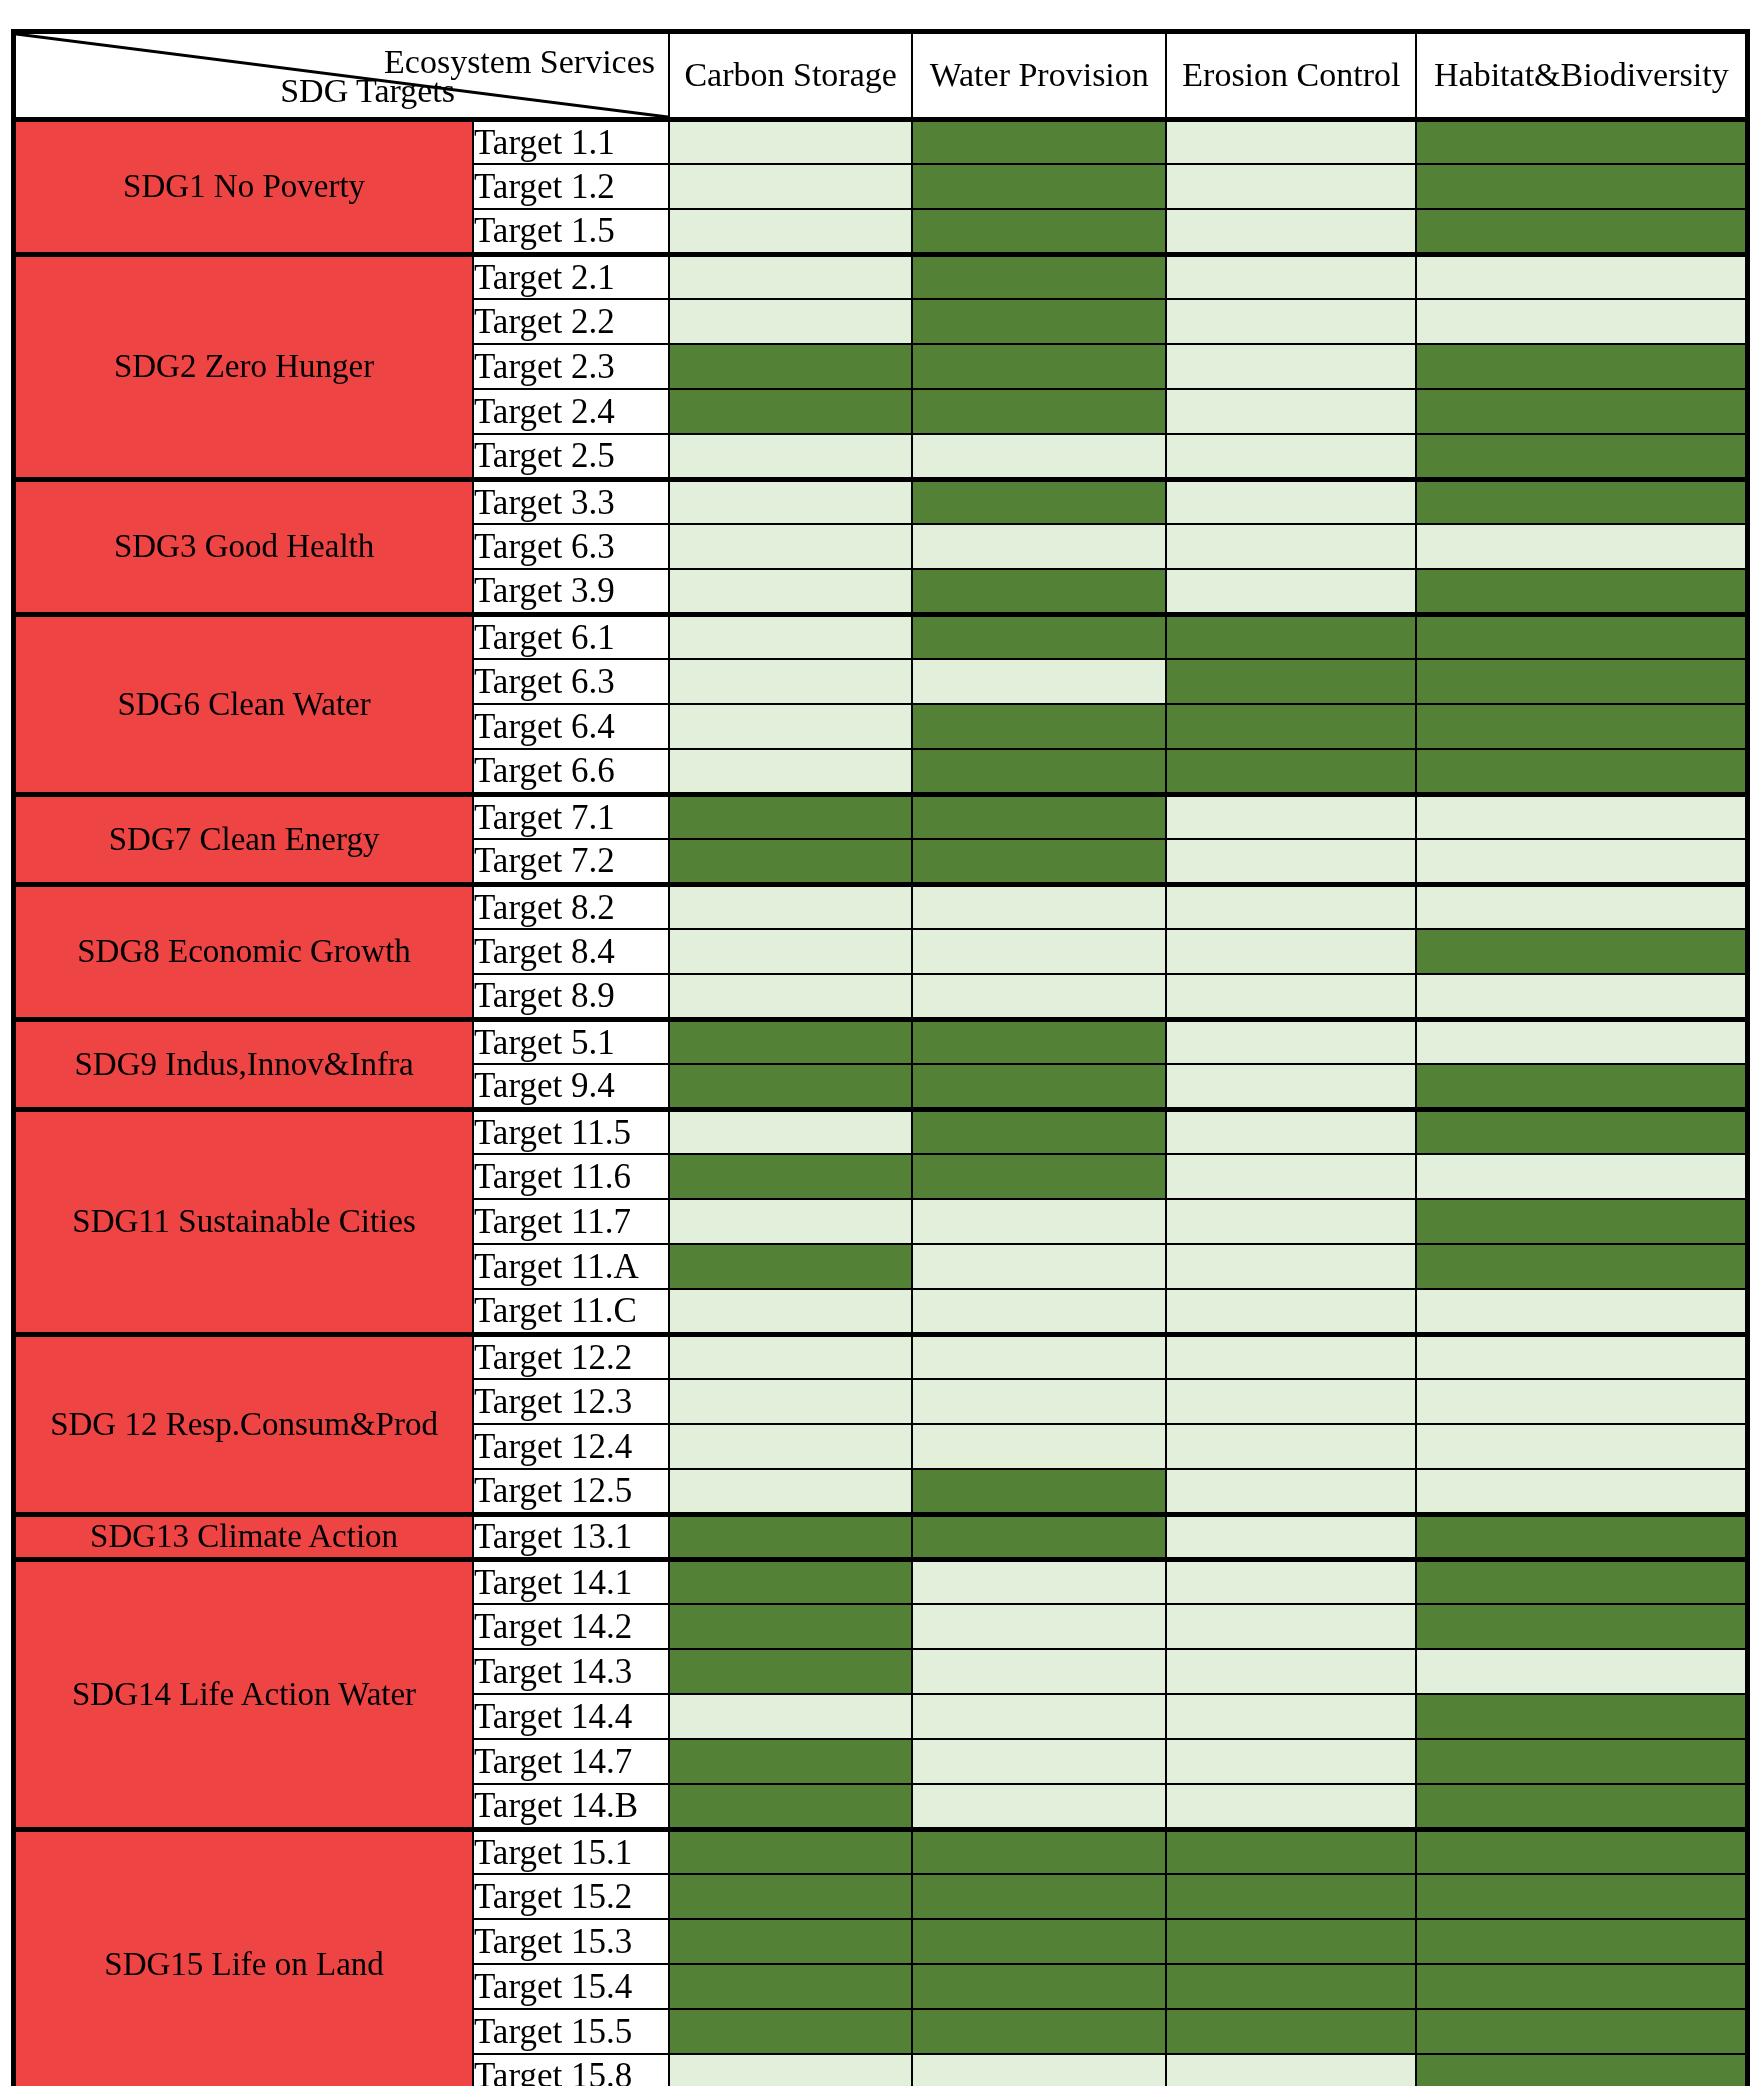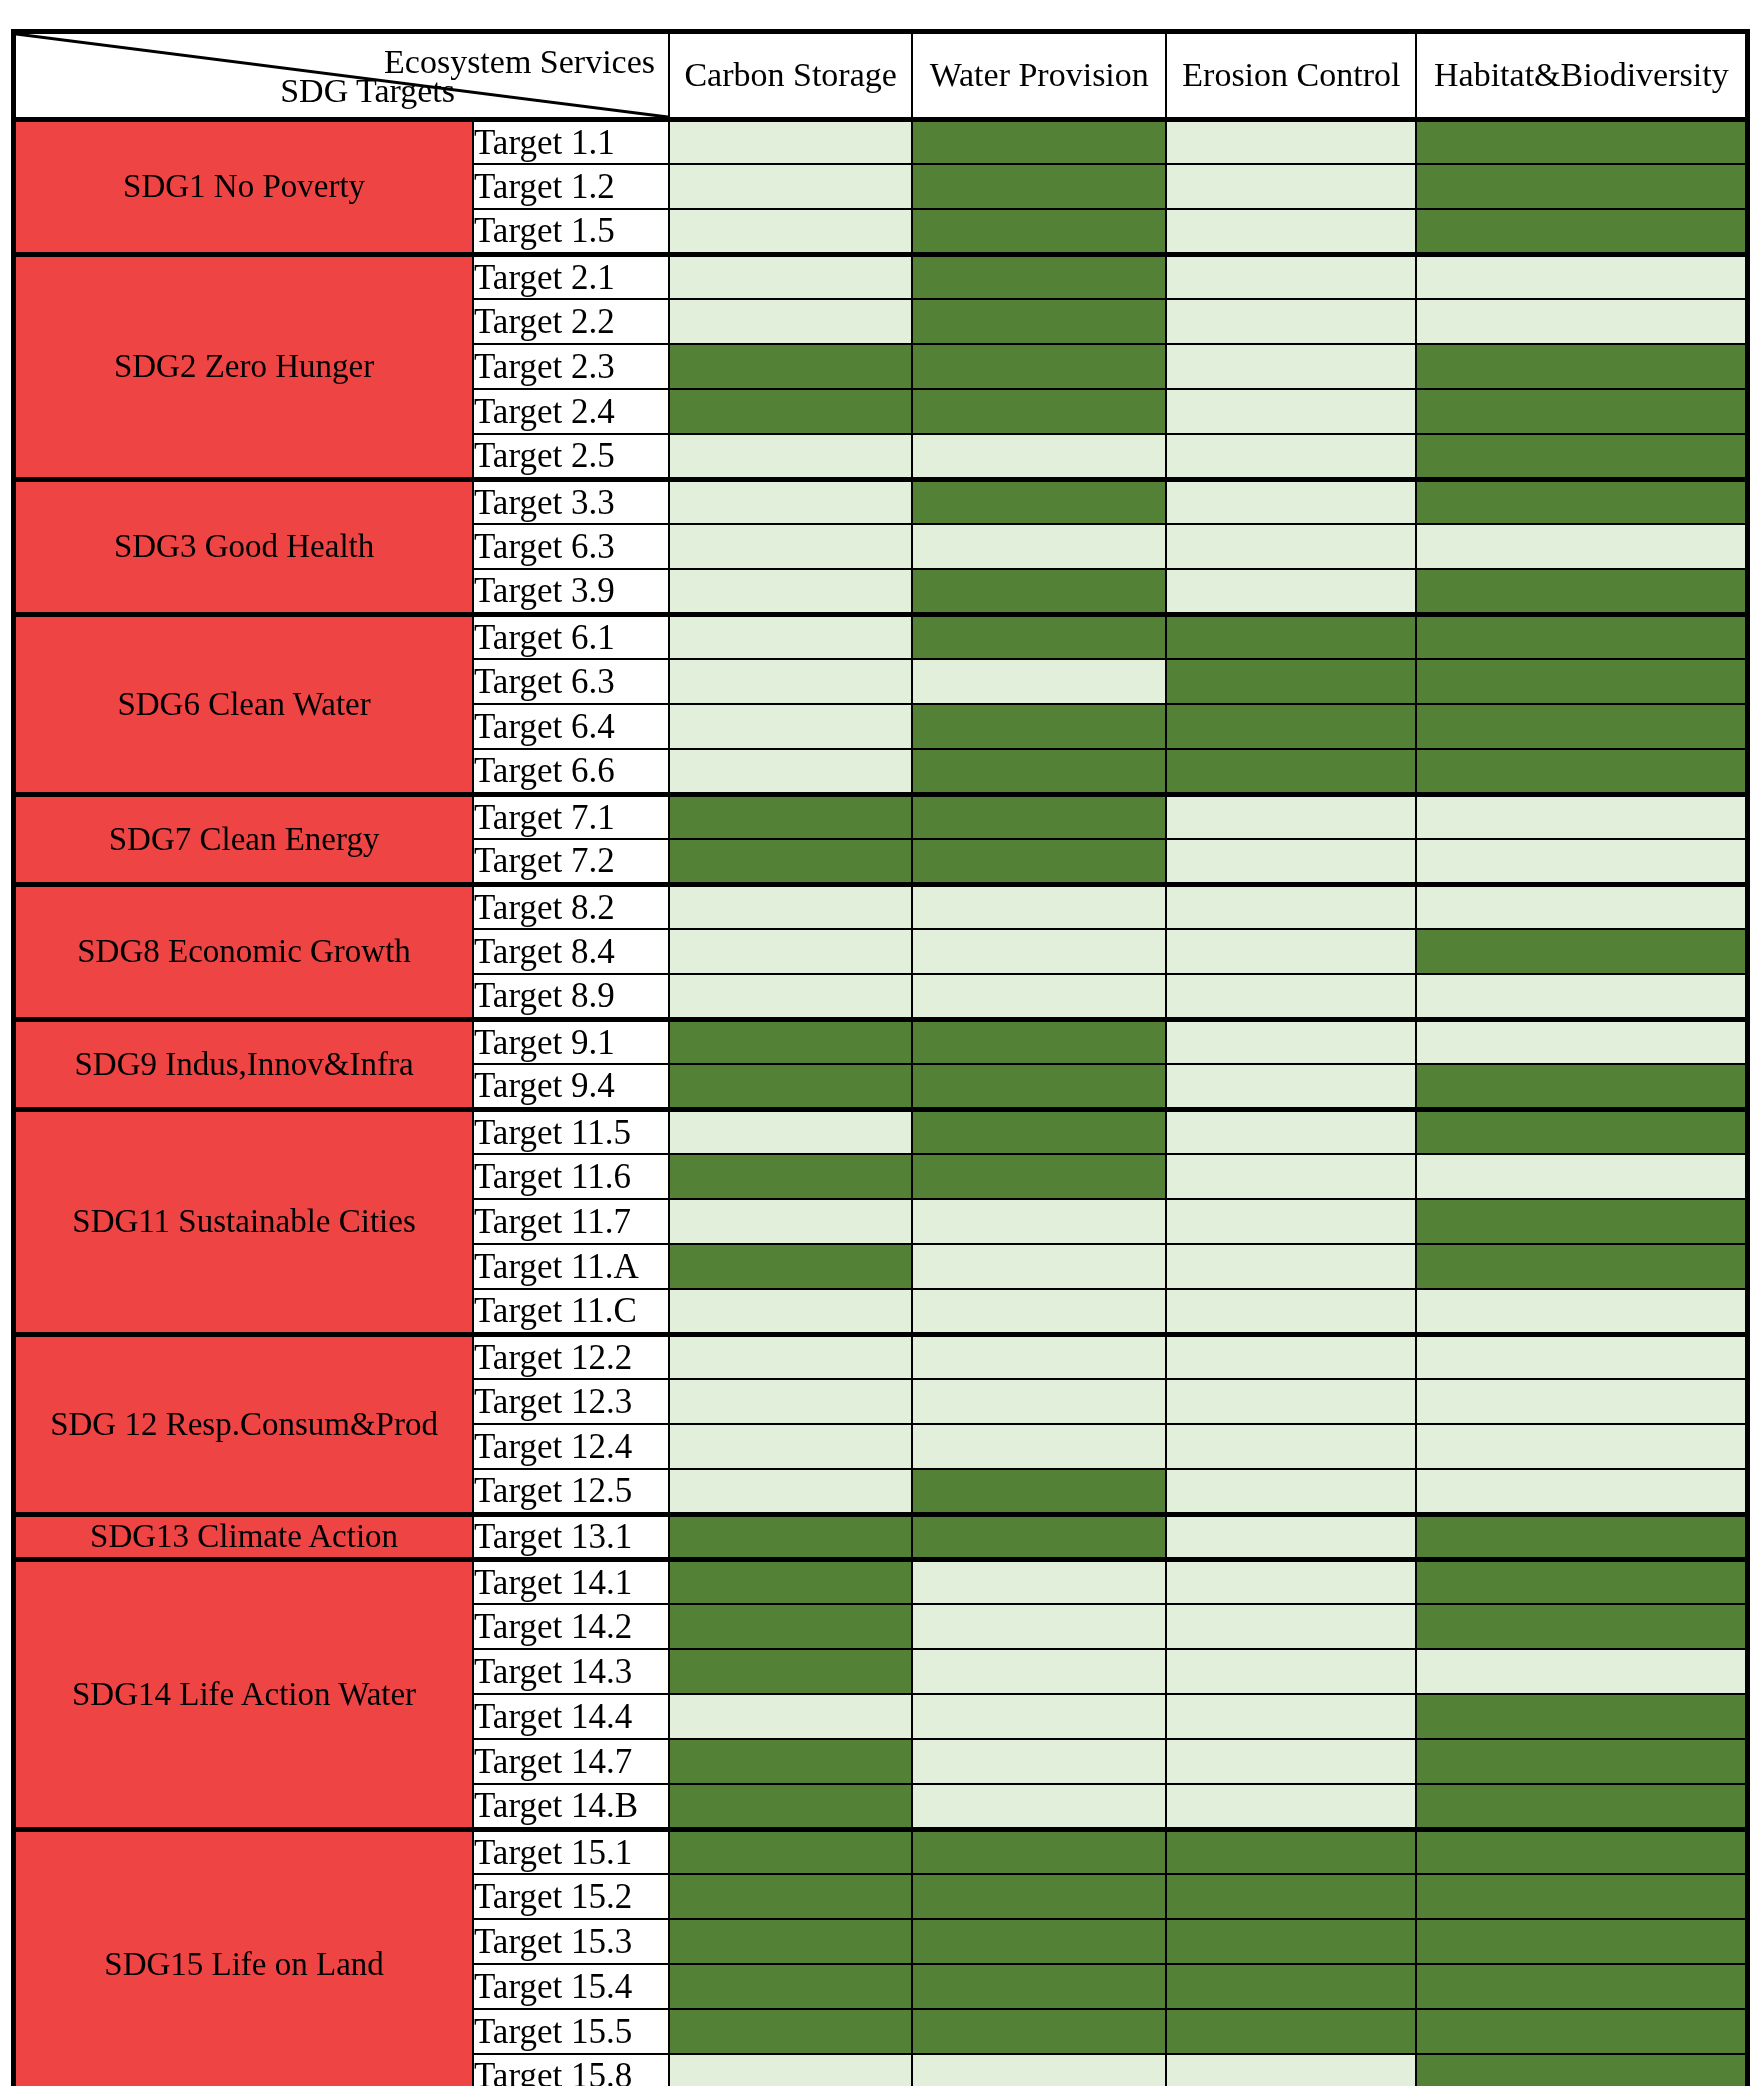--- a/index.html
+++ b/index.html
@@ -248,21 +248,21 @@
         </tr>
         <tr>
           <td class="target">Target 8.9</td>
           <td class="cell v0"></td>
           <td class="cell v0"></td>
           <td class="cell v0"></td>
           <td class="cell v0"></td>
         </tr>
         <tr class="group-start">
           <td class="sdg" rowspan="2">SDG9 Indus,Innov&amp;Infra</td>
-          <td class="target">Target 9.1</td>
+          <td class="target">Target 5.1</td>
           <td class="cell v1"></td>
           <td class="cell v1"></td>
           <td class="cell v0"></td>
           <td class="cell v0"></td>
         </tr>
         <tr>
           <td class="target">Target 9.4</td>
           <td class="cell v1"></td>
           <td class="cell v1"></td>
           <td class="cell v0"></td>

